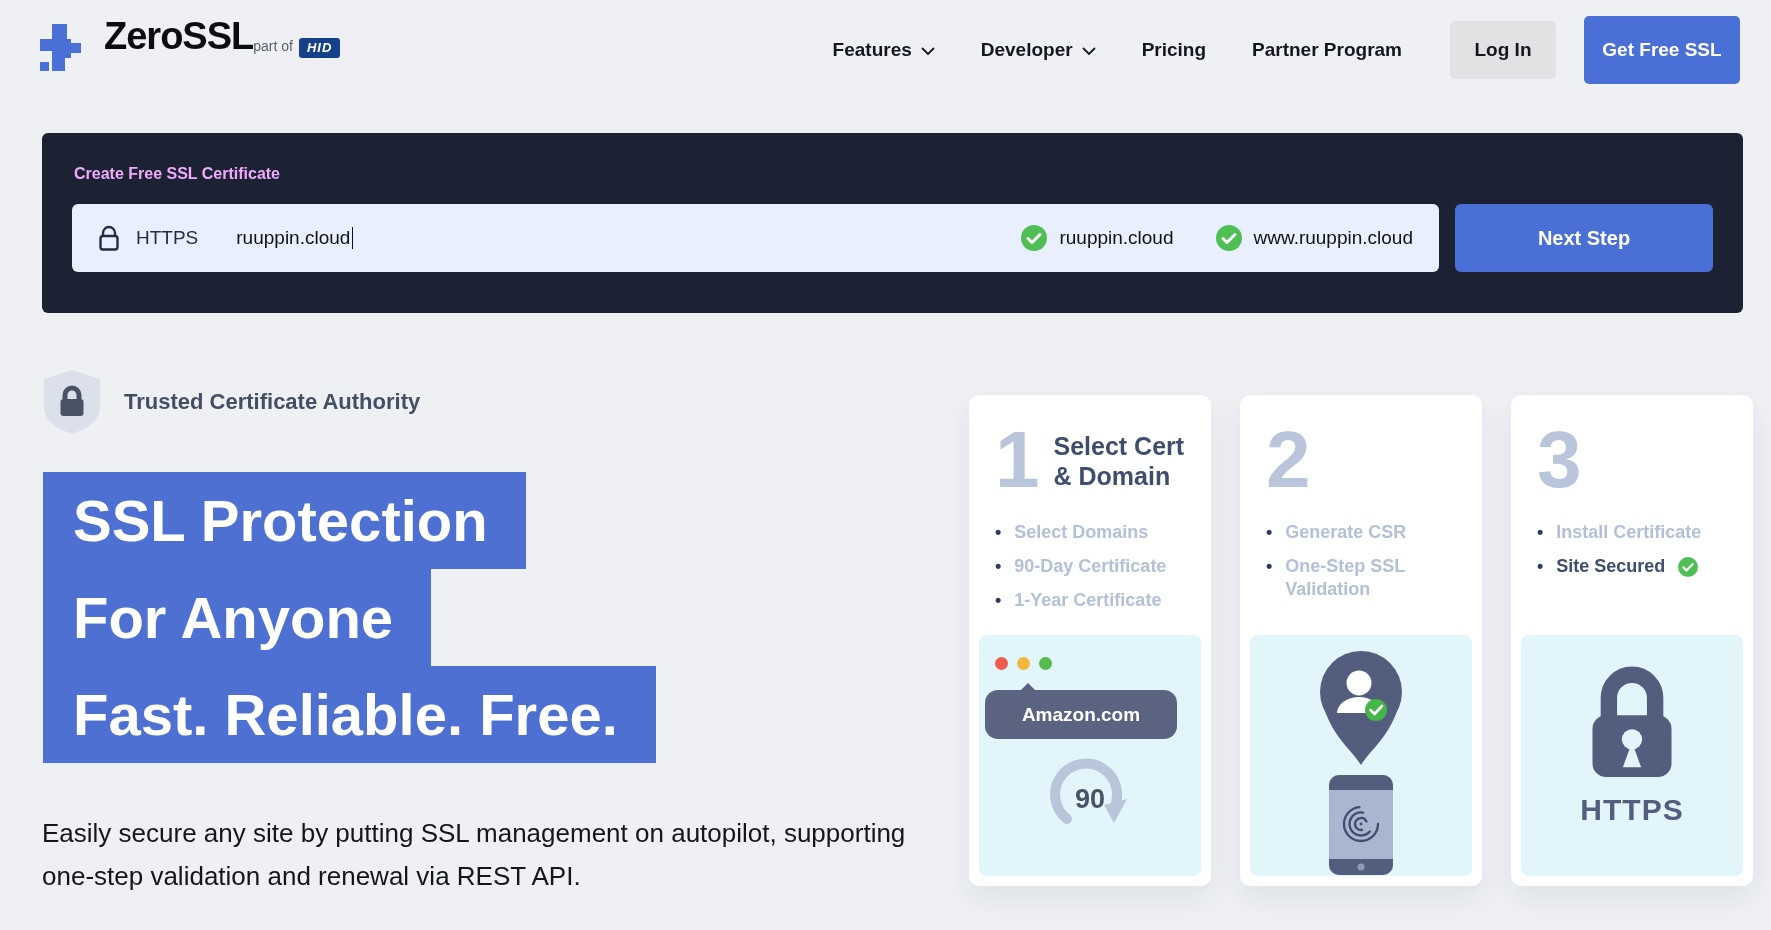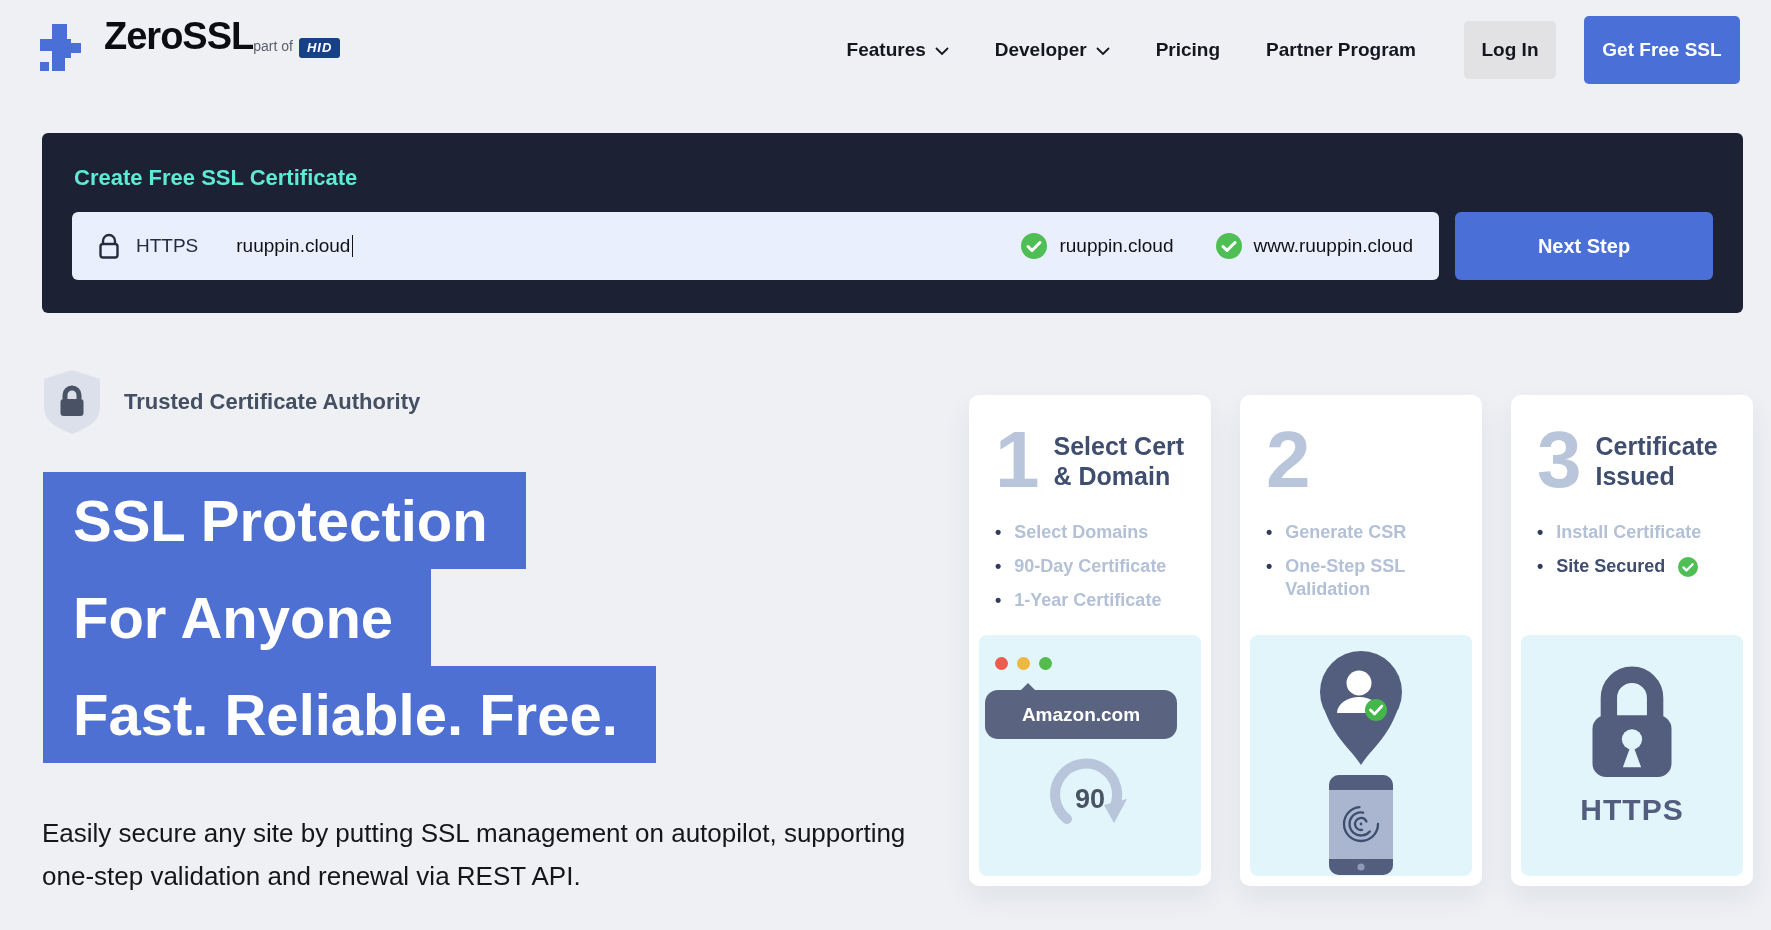--- a/index.html
+++ b/index.html
@@ -34,29 +34,29 @@
   .brand-badge {
     background:#164189; color:#fff; font-weight:bold; font-style:italic;
     font-size:13px; letter-spacing:1px; padding:2px 8px 3px; border-radius:3px;
   }
 
   .nav { margin-left:auto; display:flex; align-items:center; gap:46px; }
   .nav-item { display:flex; align-items:center; gap:9px; font-size:19px; font-weight:bold; color:#15171f; cursor:pointer; }
   .chev { margin-top:3px; }
 
   .btn { display:flex; align-items:center; justify-content:center; border-radius:5px; cursor:pointer; font-weight:bold; font-size:19px; }
-  .btn-login { background:#e2e2e4; color:#15171f; width:92px; height:58px; margin-left:48px; }
+  .btn-login { background:#e2e2e4; color:#15171f; width:106px; height:58px; margin-left:48px; }
   .btn-cta   { background:#4a70d8; color:#ffffff; width:156px; height:68px; margin-left:28px; }
 
   
   .banner {
     position:absolute; left:42px; top:133px; width:1701px; height:180px;
     background:#1d2134; border-radius:6px; padding:32px 30px 0 30px;
   }
-  .banner-title { color:#5eead4; font-size:22px; font-weight:bold; margin-bottom:21px; margin-left:2px; }
+  .banner-title { color:#f0abfc; font-size:16px; font-weight:bold; margin-bottom:21px; margin-left:2px; }
   .banner-row { display:flex; gap:16px; height:68px; }
   .domain-input {
     flex:1; background:#e9effc; border-radius:6px;
     display:flex; align-items:center; padding:0 26px; cursor:text;
   }
   .proto { font-size:19px; color:#262b3d; margin-left:16px; }
   .typed { font-size:19px; color:#101218; margin-left:38px; padding-right:2px; border-right:1.6px solid #101218; }
   .vdoms { margin-left:auto; display:flex; align-items:center; gap:42px; }
   .vdom { display:flex; align-items:center; gap:12px; }
   .vdom-label { font-size:19px; color:#101218; font-weight:500; }
@@ -294,21 +294,20 @@
         <circle cx="32" cy="49" r="6" stroke-dasharray="26 12" transform="rotate(80 32 49)"></circle>
         <circle cx="32" cy="49" r="1.4" fill="#3f4d6e" stroke="none"></circle>
       </g>
     </svg>
   </div>
 </div>
 
 <div class="card card3">
   <div class="step-head">
     <div class="step-num">3</div>
-    <div class="step-title">Certificate Issued</div>
   </div>
   <ul class="step-bullets">
     <li>
         <span class="dot">•</span>
         <span>Install Certificate</span>
       </li>
     <li class="secured">
       <span class="dot">•</span>
       <span>Site Secured</span>
       <svg class="check-sm" viewBox="0 0 26 26">

